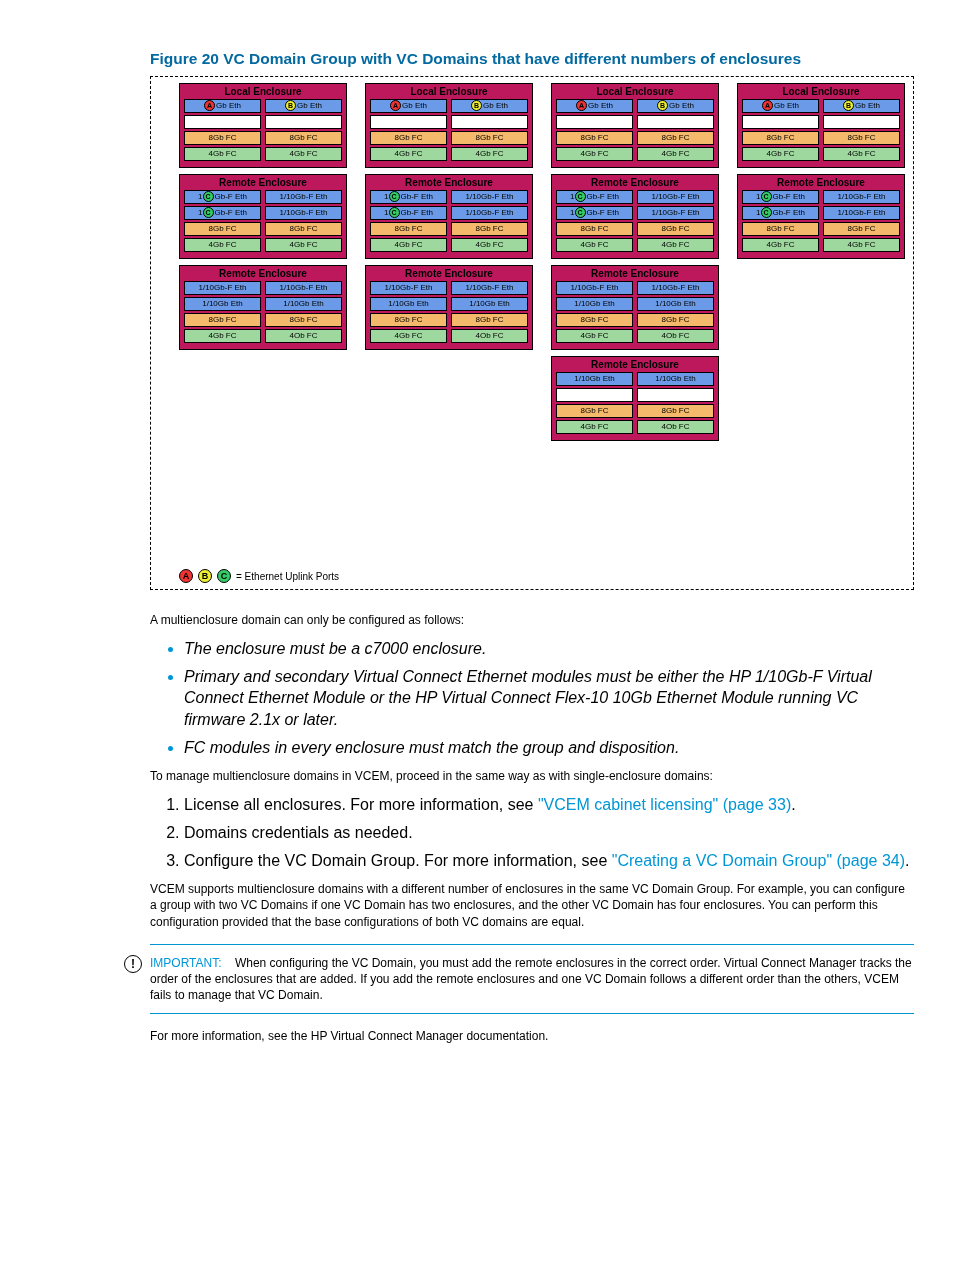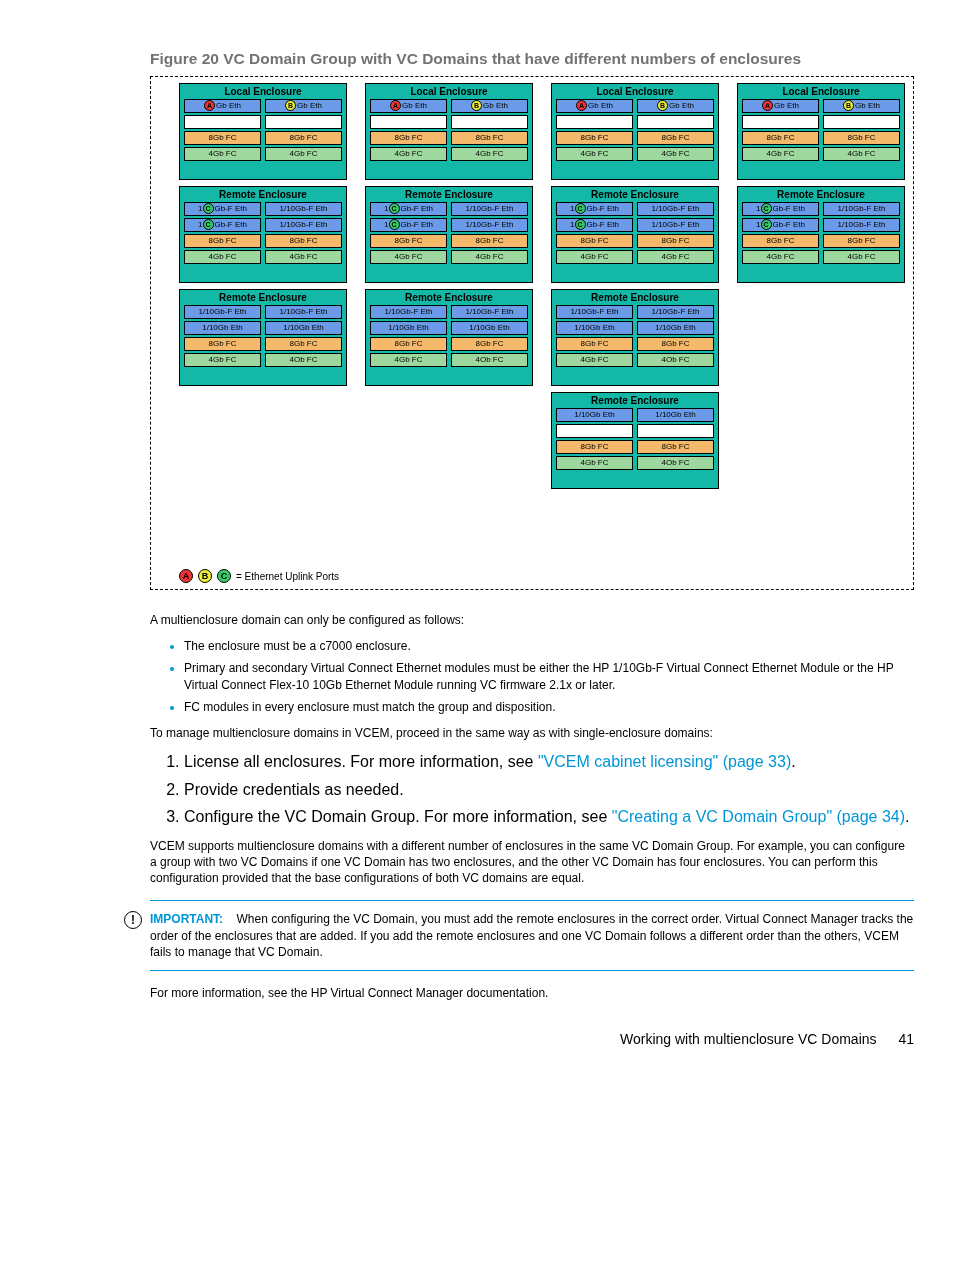--- a/index.html
+++ b/index.html
@@ -7,21 +7,21 @@
     padding: 0;
     font-family: Arial, Helvetica, sans-serif;
     background: #fff;
     color: #000;
     width: 954px;
   }
   .page {
     padding: 50px 40px 40px 150px;
   }
   .fig-title {
-    color: #737373;
+    color: #0369a1;
     font-weight: bold;
     font-size: 15.5px;
     margin-bottom: 8px;
   }
   .diagram-box {
     border: 1.5px dashed #000;
     padding: 6px 6px 6px 6px;
     position: relative;
     height: 500px;
     margin-bottom: 22px;
@@ -35,22 +35,22 @@
     right: 8px;
   }
   .col {
     flex: 1;
     display: flex;
     flex-direction: column;
     gap: 6px;
   }
   .enclosure {
     border: 1.5px solid #000;
-    background: #14b8a6;
-    padding: 2px 4px 16px 4px;
+    background: #be185d;
+    padding: 2px 4px 4px 4px;
   }
   .enc-title {
     font-weight: bold;
     font-size: 10px;
     text-align: center;
     margin-bottom: 2px;
   }
   .row {
     display: flex;
     gap: 4px;
@@ -99,21 +99,21 @@
   }
   .legend .dot { width: 12px; height: 12px; line-height: 12px; font-size: 9px; }
 
   .body-text {
     font-size: 12px;
     line-height: 1.35;
     margin: 10px 0;
   }
   ul.bul { margin: 6px 0; padding-left: 34px; }
   ul.bul li::marker { color: #0096d6; }
-  ul.bul li { margin-bottom: 6px; font-size: 12px; line-height: 1.35; }
+  ul.bul li { margin-bottom: 6px; font-size: 16px; line-height: 1.35; font-style: italic; }
   ol.num { margin: 6px 0; padding-left: 34px; }
   ol.num li { margin-bottom: 6px; font-size: 16px; line-height: 1.35; }
   a.link { color: #0096d6; text-decoration: none; }
 
   .important-wrap {
     border-top: 1px solid #0096d6;
     border-bottom: 1px solid #0096d6;
     padding: 10px 0;
     margin: 14px 0;
     position: relative;
@@ -126,21 +126,21 @@
     height: 16px;
     border: 1.5px solid #000;
     border-radius: 50%;
     text-align: center;
     font-size: 12px;
     font-weight: bold;
     line-height: 16px;
   }
   .important-label {
     color: #0096d6;
-    font-weight: bold;
+    font-weight: normal;
   }
   .footer {
     text-align: right;
     font-size: 14px;
     margin-top: 30px;
   }
   .footer .pg { margin-left: 18px; }
 </style>
 </head>
 <body>
@@ -403,36 +403,32 @@
     <li>Primary and secondary Virtual Connect Ethernet modules must be either the HP 1/10Gb-F Virtual Connect Ethernet Module or the HP Virtual Connect Flex-10 10Gb Ethernet Module running VC firmware 2.1x or later.</li>
     <li>FC modules in every enclosure must match the group and disposition.</li>
   </ul>
 
   <p class="body-text">To manage multienclosure domains in VCEM, proceed in the same way as with single-enclosure domains:</p>
 
   <ol class="num">
     <li>
       <span>License all enclosures. For more information, see </span><a class="link">"VCEM cabinet licensing" (page 33)</a><span>.</span>
     </li>
-    <li>Provide credentials as needed.</li>
+    <li>Domains credentials as needed.</li>
     <li>
       <span>Configure the VC Domain Group. For more information, see </span><a class="link">"Creating a VC Domain Group" (page 34)</a><span>.</span>
     </li>
   </ol>
 
   <p class="body-text">VCEM supports multienclosure domains with a different number of enclosures in the same VC Domain Group. For example, you can configure a group with two VC Domains if one VC Domain has two enclosures, and the other VC Domain has four enclosures. You can perform this configuration provided that the base configurations of both VC domains are equal.</p>
 
   <div class="important-wrap">
     <div class="important-icon">!</div>
     <p class="body-text" style="margin:0">
       <span class="important-label">IMPORTANT:</span>
       &nbsp;&nbsp;&nbsp;<span>When configuring the VC Domain, you must add the remote enclosures in the correct order. Virtual Connect Manager tracks the order of the enclosures that are added. If you add the remote enclosures and one VC Domain follows a different order than the others, VCEM fails to manage that VC Domain.</span>
     </p>
   </div>
 
   <p class="body-text">For more information, see the HP Virtual Connect Manager documentation.</p>
 
-  <div class="footer">
-    <span>Working with multienclosure VC Domains</span>
-    <span class="pg">41</span>
-  </div>
 
 </div>
 
 </body></html>

